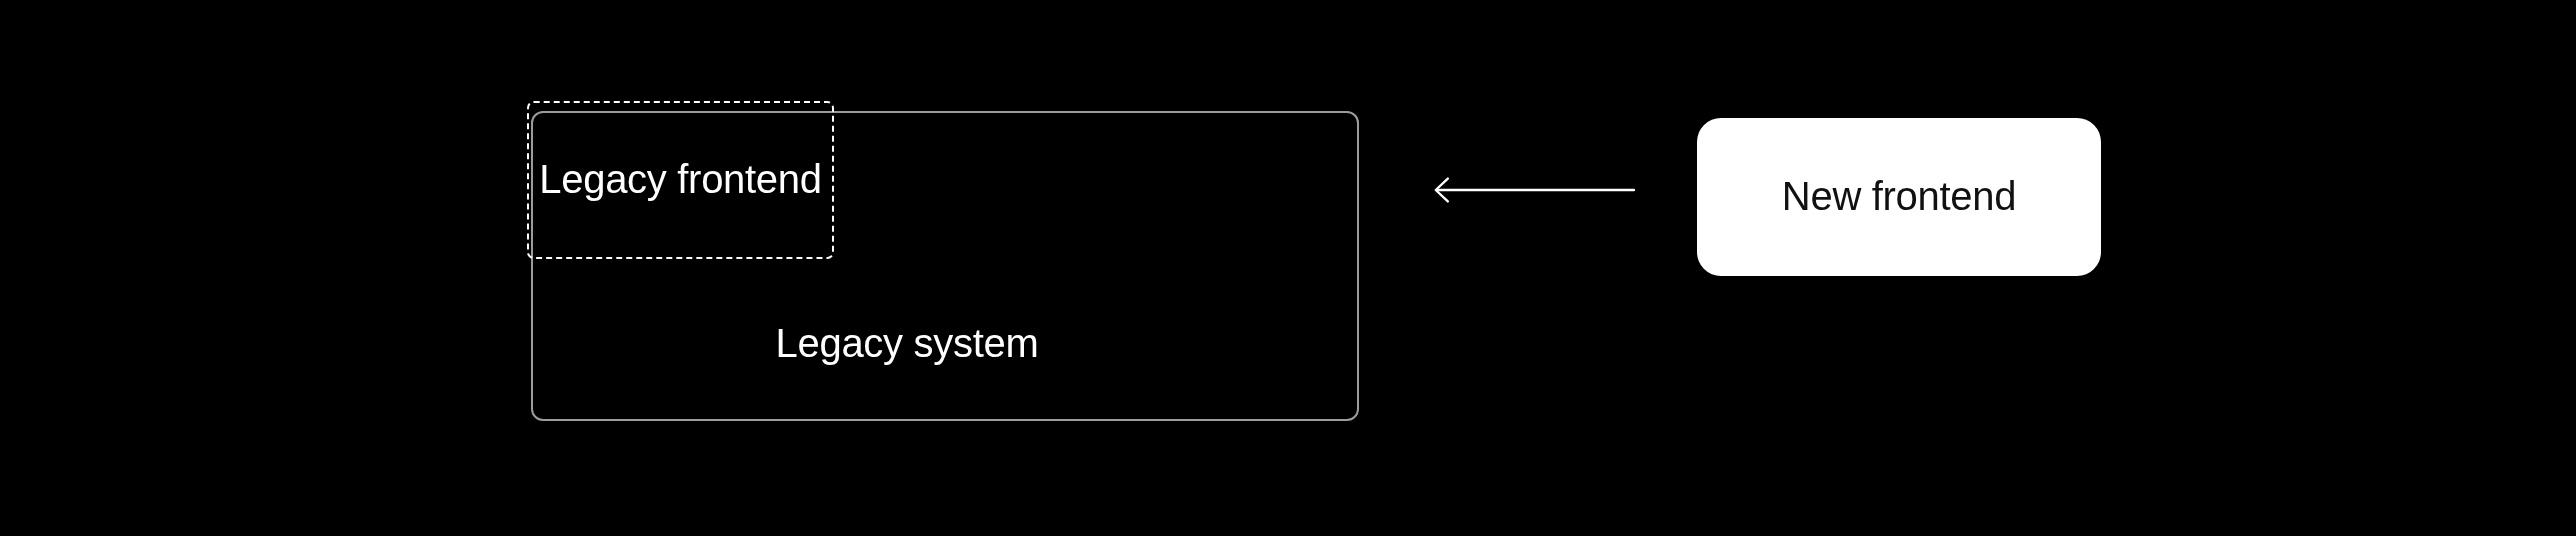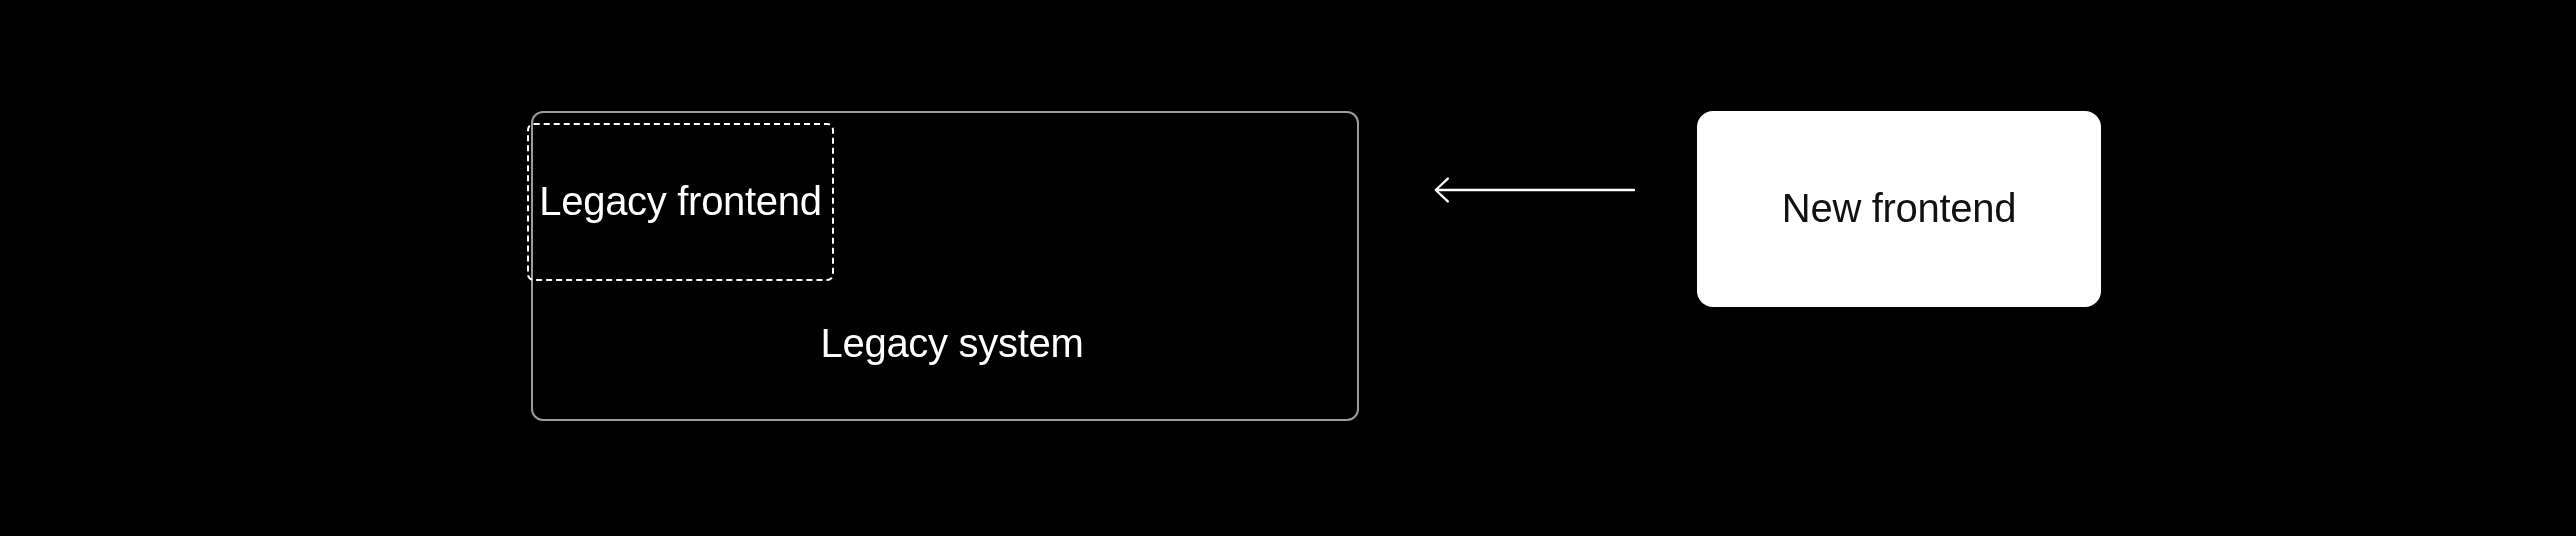--- a/index.html
+++ b/index.html
@@ -47,26 +47,25 @@
     border: 2px solid var(--outline-gray);
     border-radius: 12px;
     background: transparent;
   }
   
   .legacy-system-label-band {
     left: 531px;
     top: 266px;
     width: 752px;
     height: 156px;
-    margin-left: 45px;
   }
   
   .legacy-frontend {
     left: 527px;
-    top: 123px;
+    top: 101px;
     width: 307px;
     height: 158px;
     border: 2px dashed var(--white);
     border-radius: 6.7px;
     background: transparent;
     text-align: right;
   }
   
   .api-box {
     left: 838px;
@@ -81,25 +80,25 @@
   .arrow-svg {
     position: absolute;
     left: 1429px;
     top: 171px;
     width: 215px;
     height: 38px;
   }
   
   .new-frontend {
     left: 1697px;
-    top: 111px;
+    top: 118px;
     width: 404px;
-    height: 196px;
+    height: 158px;
     background: var(--white);
-    border-radius: 16px;
+    border-radius: 24px;
   }
   .new-frontend .label {
     color: var(--text-dark);
   }
 </style>
 </head>
 <body>
 
 <div id="canvas">
 

